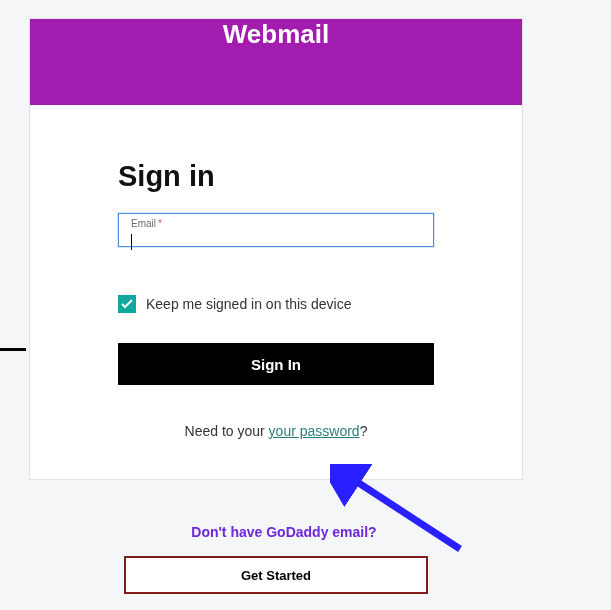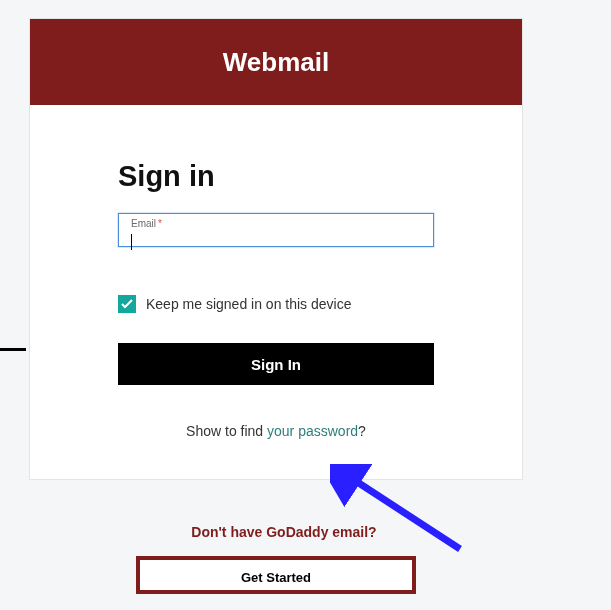--- a/index.html
+++ b/index.html
@@ -13,24 +13,23 @@
   }
   .card {
     position: absolute;
     left: 29px;
     top: 18px;
     width: 494px;
     background: #fff;
     border: 1px solid #e4e4e4;
   }
   .header {
-    background: #7f1d1d;
+    background: #a21caf;
     height: 86px;
     display: flex;
-    align-items: center;
     justify-content: center;
   }
   .header-title {
     color: #fff;
     font-size: 26px;
     font-weight: bold;
   }
   .form-area {
     padding: 55px 88px 40px 88px;
   }
@@ -121,42 +120,43 @@
     cursor: pointer;
     margin-bottom: 38px;
   }
   .find-row {
     text-align: center;
     font-size: 14px;
     color: #333;
   }
   .find-link {
     color: #2b7f7a;
+    text-decoration: underline;
     cursor: pointer;
   }
   .below {
     position: absolute;
     left: 29px;
     top: 524px;
     width: 494px;
     text-align: center;
   }
   .no-email {
     font-size: 14px;
     font-weight: bold;
-    color: #7f1d1d;
+    color: #6d28d9;
     margin-bottom: 16px;
     padding-left: 16px;
   }
   .get-started {
     display: inline-block;
-    width: 280px;
+    width: 304px;
     height: 38px;
     line-height: 36px;
-    border: 4px solid #7f1d1d;
+    border: 2px solid #7f1d1d;
     background: #fff;
     font-size: 13px;
     font-weight: bold;
     cursor: pointer;
   }
   .leftdash {
     position: absolute;
     left: 0;
     top: 348px;
     width: 26px;
@@ -196,21 +196,21 @@
         <svg width="12" height="10" viewBox="0 0 12 10">
           <path d="M1 5 L4 8 L11 1" stroke="#fff" stroke-width="2" fill="none"></path>
         </svg>
       </div>
       <span class="checkbox-label">Keep me signed in on this device</span>
     </div>
 
     <button class="signin-btn">Sign In</button>
 
     <div class="find-row">
-      <span>Show to find </span><a class="find-link">your password</a><span>?</span>
+      <span>Need to your </span><a class="find-link">your password</a><span>?</span>
     </div>
   </div>
 </div>
 
 <div class="below">
   <div class="no-email">Don't have GoDaddy email?</div>
   <button class="get-started">Get Started</button>
 </div>
 
 <svg class="arrow" width="150" height="100">

